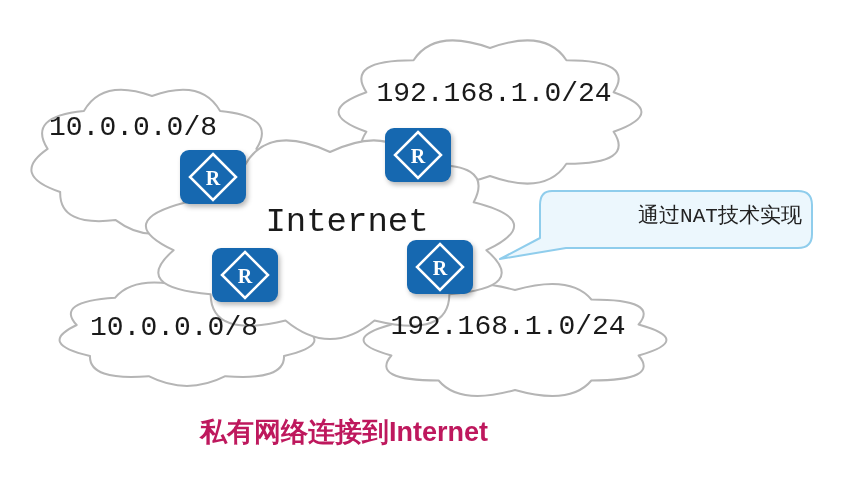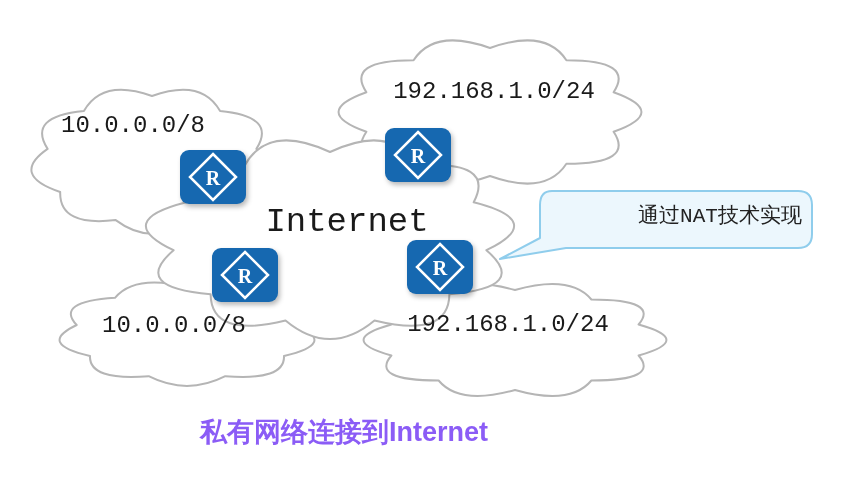--- a/index.html
+++ b/index.html
@@ -38,41 +38,41 @@
     font-weight:bold;
     font-size:20px;
     text-anchor:middle;
   }
   .label{
     position:absolute;
     transform:translateX(-50%);
     white-space:nowrap;
     color:var(--text-color,#1a1a1a);
     font-family:"Liberation Mono","DejaVu Sans Mono",monospace;
-    font-size:24px;
+    font-size:28px;
   }
   .label.internet{font-size:34px;}
   .callout-text{
     position:absolute;
     left:540px;top:186px;width:272px;height:57px;
     display:flex;align-items:center;justify-content:center;
     font-size:21px;
     color:#222222;
     font-family:Liberation Mono, monospace;
     white-space:nowrap;
     padding-left:44px;
   }
   .caption{
     position:absolute;
     left:344px;top:414px;
     transform:translateX(-50%);
     white-space:nowrap;
     font-weight:bold;
     font-size:27px;
-    color:#8b5cf6;
+    color:#be185d;
     font-family:"Liberation Sans","DejaVu Sans",sans-serif;
   }
 </style>
 </head>
 <body>
 
 <div class="canvas">
 
   <svg class="layer" viewBox="0 0 854 477">
     <path class="cloud" d="M152.0 96.0 Q201.4 78.1 220.1 111.0 Q277.1 116.4 256.4 148.9 Q294.2 175.1 243.8 192.0 Q244.8 226.8 188.3 220.1 Q152.0 247.2 115.7 220.1 Q59.2 226.8 60.2 192.0 Q9.8 175.1 47.6 148.9 Q26.9 116.4 83.9 111.0 Q102.6 78.1 152.0 96.0 Z"></path>

